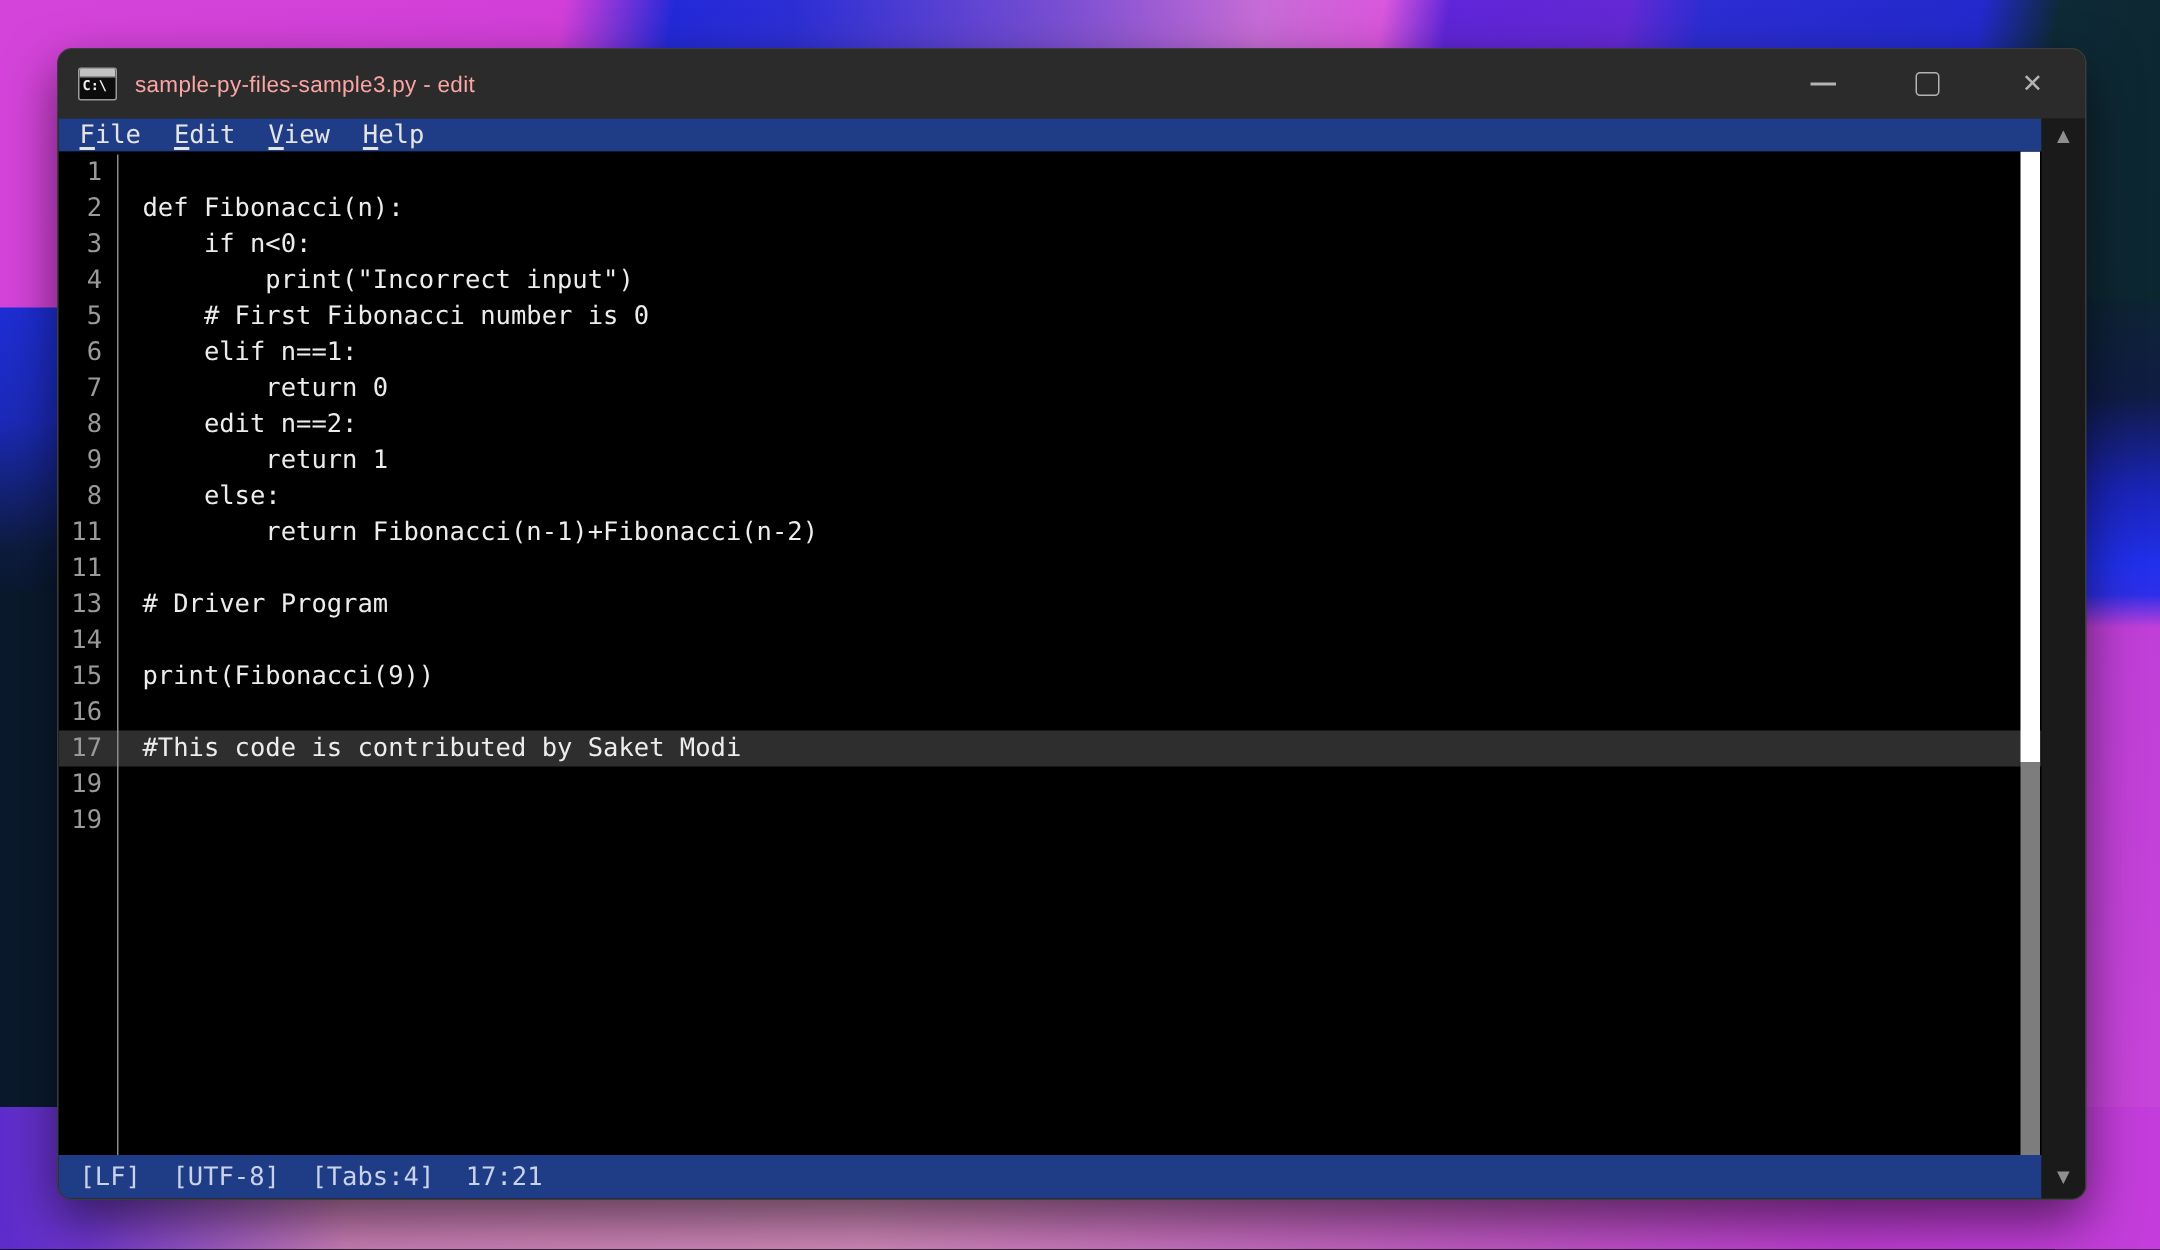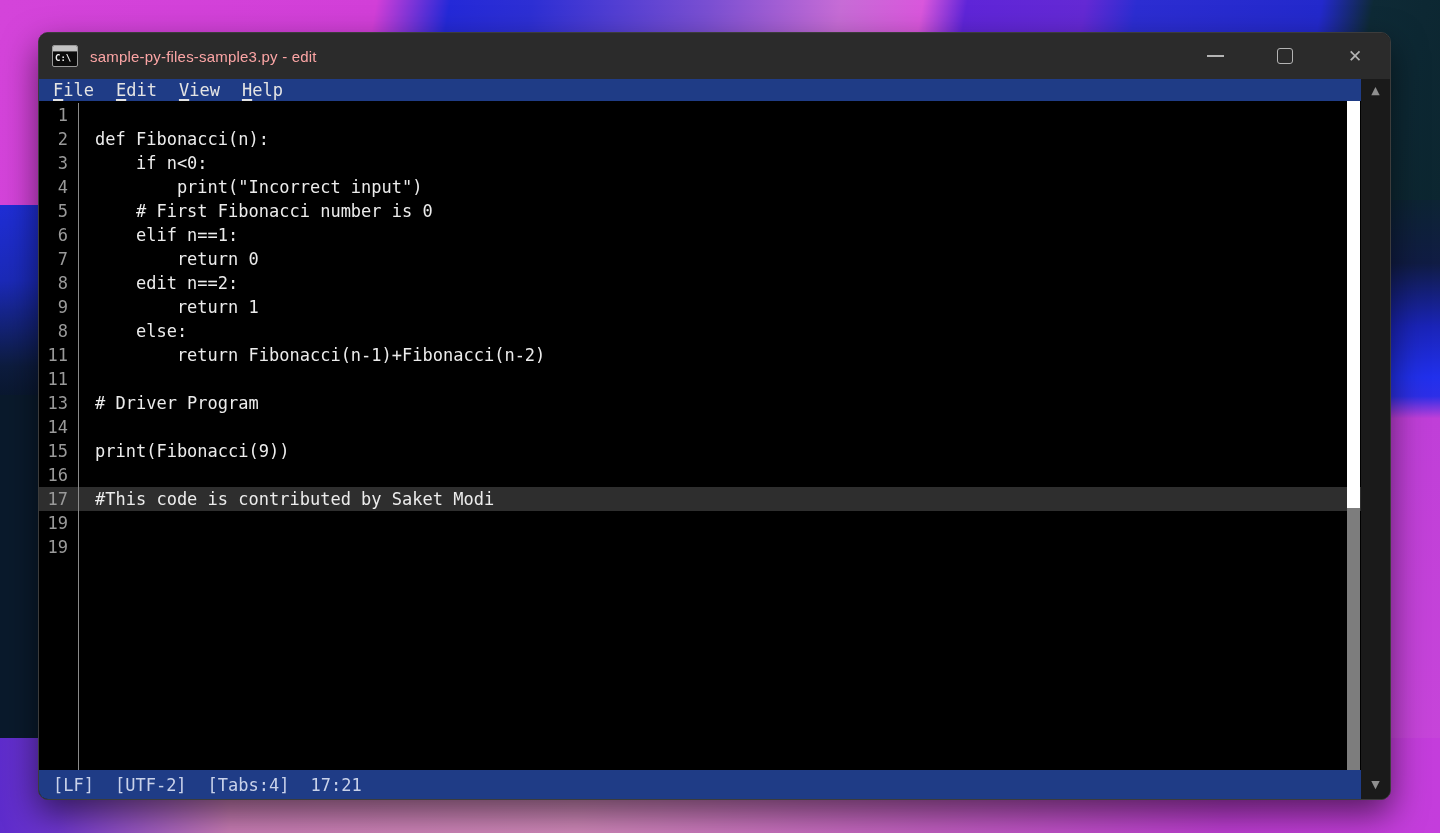--- a/index.html
+++ b/index.html
@@ -159,21 +159,21 @@
             </div>
           <div class="tui-scrollbar">
             <div class="tui-thumb"></div>
             <div class="tui-track"></div>
           </div>
         </div>
 
         <div class="status-bar">
           <div class="status-left" style="display:flex;">
               <div class="status-item">[LF]</div>
-              <div class="status-item">[UTF-2]</div>
+              <div class="status-item">[UTF-8]</div>
               <div class="status-item">[Tabs:4]</div>
               <div class="status-item">17:21</div>
             </div>
         </div>
 
       </div>
 
       <div class="console-scrollbar">
         <div class="sb-arrow">▲</div>
         <div class="sb-arrow">▼</div>

